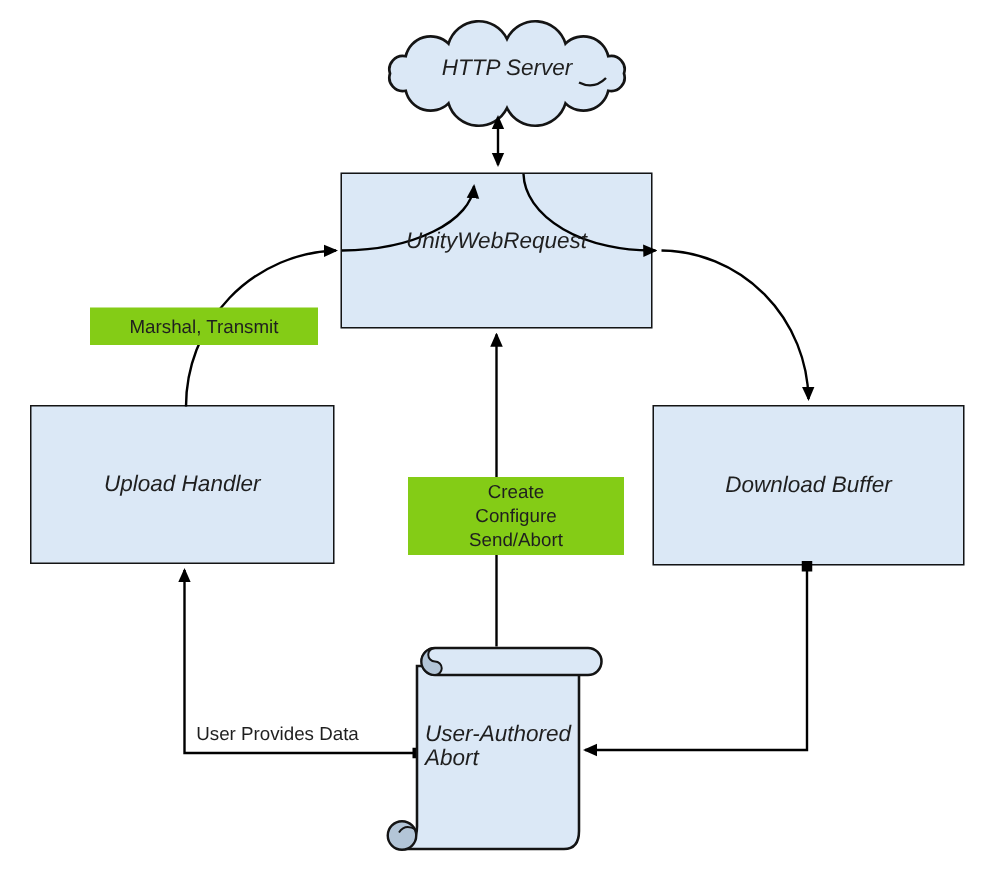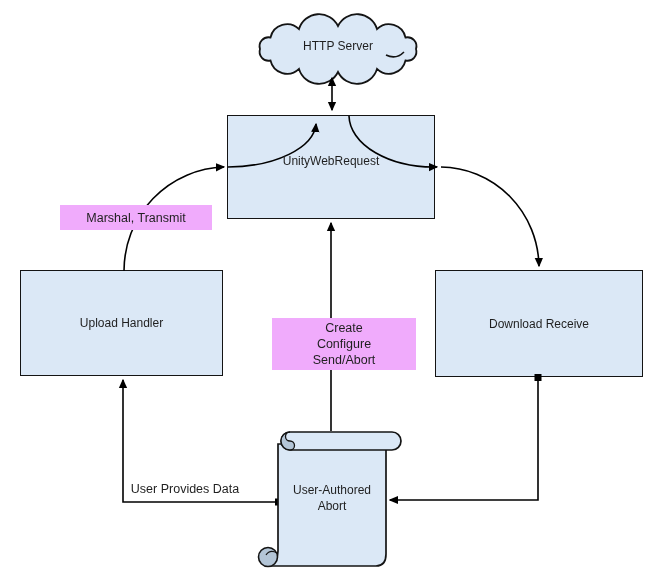--- a/index.html
+++ b/index.html
@@ -8,26 +8,27 @@
     font-family:"Liberation Sans",sans-serif;color:#1f1f1f;overflow:hidden;
   }
   .layer{position:absolute;left:0;top:0;width:671px;height:585px;}
   svg.layer{pointer-events:none;}
   .node{
     position:absolute;background:#dbe8f6;border:1.6px solid #141414;
     box-sizing:border-box;
   }
   .node-label{
     position:absolute;display:flex;align-items:center;justify-content:center;
-    text-align:center;font-size:12px;line-height:16px;color:#1f1f1f;
+    text-align:left;font-size:15px;line-height:16px;color:#1f1f1f;
     white-space:pre-line;
+    font-style:italic;
   }
   .edge-label{
     position:absolute;display:flex;align-items:center;justify-content:center;
-    background:#f0abfc;text-align:center;font-size:12.5px;line-height:16px;
+    background:#84cc16;text-align:center;font-size:12.5px;line-height:16px;
     color:#1f1f1f;white-space:pre-line;
   }
   .float-label{
     position:absolute;display:flex;align-items:center;justify-content:center;
     font-size:12.5px;line-height:15px;color:#1f1f1f;
     white-space:pre-line;
   }
 </style>
 </head>
 <body>
@@ -87,18 +88,18 @@
   </svg>
 
   <div class="edge-label" style="left:60px;top:205px;width:152px;height:25px;">Marshal, Transmit</div>
   <div class="edge-label" style="left:272px;top:318px;width:144px;height:52px;">Create
 Configure
 Send/Abort</div>
 
   <div class="node-label" style="left:256px;top:37px;width:164px;height:18px;">HTTP Server</div>
   <div class="node-label" style="left:227px;top:115px;width:208px;height:92px;">UnityWebRequest</div>
   <div class="node-label" style="left:20px;top:270px;width:203px;height:106px;">Upload Handler</div>
-  <div class="node-label" style="left:435px;top:270px;width:208px;height:107px;">Download Receive</div>
+  <div class="node-label" style="left:435px;top:270px;width:208px;height:107px;">Download Buffer</div>
   <div class="node-label" style="left:282px;top:480px;width:100px;height:36px;">User-Authored
 Abort</div>
   <div class="float-label" style="left:125px;top:481px;width:120px;height:16px;">User Provides Data</div>
 
 </div>
 
 </body></html>

